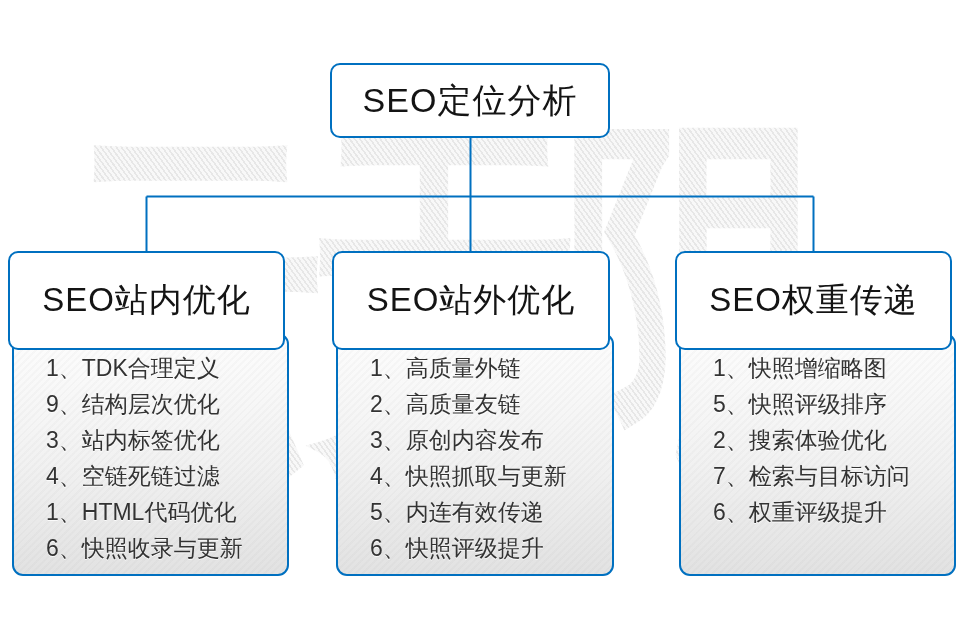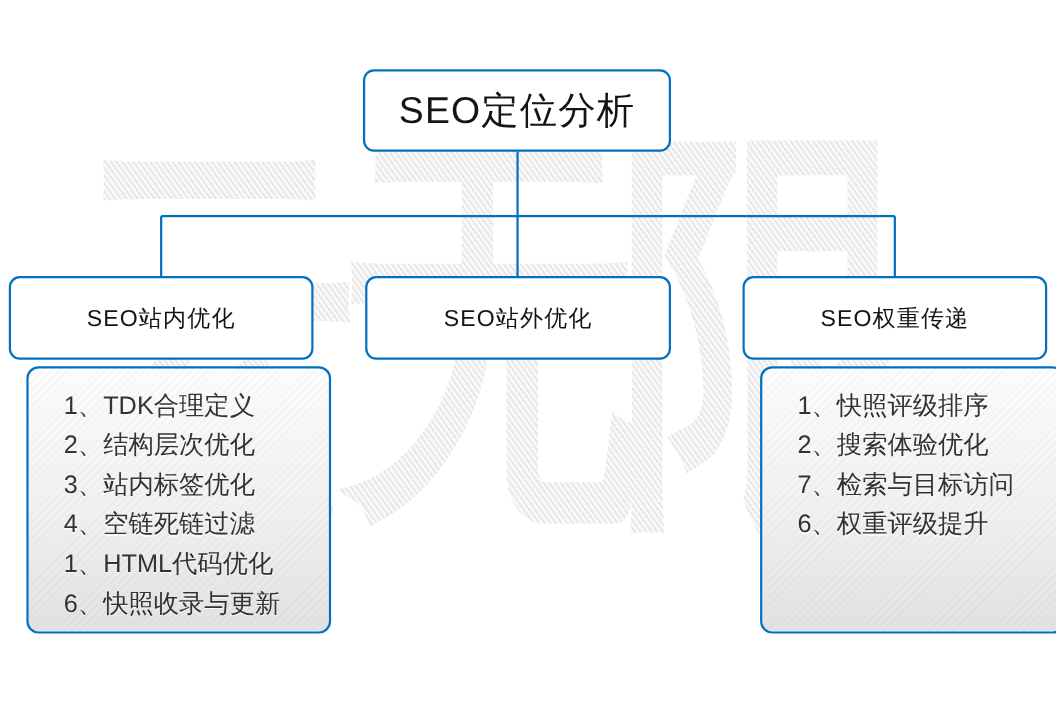--- a/index.html
+++ b/index.html
@@ -64,28 +64,28 @@
   }
 
   .col { position: absolute; top: 251px; height: 330px; z-index: 3; }
   .col-1 { left: 8px;   width: 277px; }
   .col-2 { left: 332px; width: 278px; }
   .col-3 { left: 675px; width: 277px; }
 
   .header-box {
     position: absolute;
     left: 0; top: 0;
-    width: 100%; height: 76px;
-    font-size: 21px;
+    width: 100%; height: 99px;
+    font-size: 33px;
     letter-spacing: 1px;
   }
 
   .panel {
     position: absolute;
-    left: 16px; top: 82px;
+    left: 4px; top: 82px;
     width: 100%; height: 243px;
     border: 2px solid var(--accent);
     border-radius: 11px;
     background-image:
       repeating-linear-gradient(135deg, rgba(120,120,120,0.04) 0 2px, rgba(255,255,255,0) 2px 5px),
       linear-gradient(to bottom, #fdfdfd 0%, #f1f1f1 55%, #e2e2e2 100%);
     padding: 15px 8px 8px 32px;
     overflow: hidden;
   }
   .list-item {
@@ -110,35 +110,44 @@
              M470.5 196.5 L470.5 252
              M813.5 196.5 L813.5 252" fill="none" stroke="#0070c0" stroke-width="2"></path>
   </svg>
 
   <div class="node root-node">SEO定位分析</div>
 
   <div class="col col-1">
     <div class="node header-box">SEO站内优化</div>
     <div class="panel">
         <div class="list-item">1、TDK合理定义</div>
-        <div class="list-item">2、结构层次优化</div>
+        <div class="list-item">9、结构层次优化</div>
         <div class="list-item">3、站内标签优化</div>
         <div class="list-item">4、空链死链过滤</div>
         <div class="list-item">1、HTML代码优化</div>
         <div class="list-item">6、快照收录与更新</div>
       </div>
   </div>
 
   <div class="col col-2">
     <div class="node header-box">SEO站外优化</div>
+    <div class="panel">
+        <div class="list-item">1、高质量外链</div>
+        <div class="list-item">2、高质量友链</div>
+        <div class="list-item">3、原创内容发布</div>
+        <div class="list-item">4、快照抓取与更新</div>
+        <div class="list-item">5、内连有效传递</div>
+        <div class="list-item">6、快照评级提升</div>
+      </div>
   </div>
 
   <div class="col col-3">
     <div class="node header-box">SEO权重传递</div>
     <div class="panel">
-        <div class="list-item">1、快照评级排序</div>
+        <div class="list-item">1、快照增缩略图</div>
+        <div class="list-item">5、快照评级排序</div>
         <div class="list-item">2、搜索体验优化</div>
         <div class="list-item">7、检索与目标访问</div>
         <div class="list-item">6、权重评级提升</div>
       </div>
   </div>
 
 </div>
 
 </body></html>

